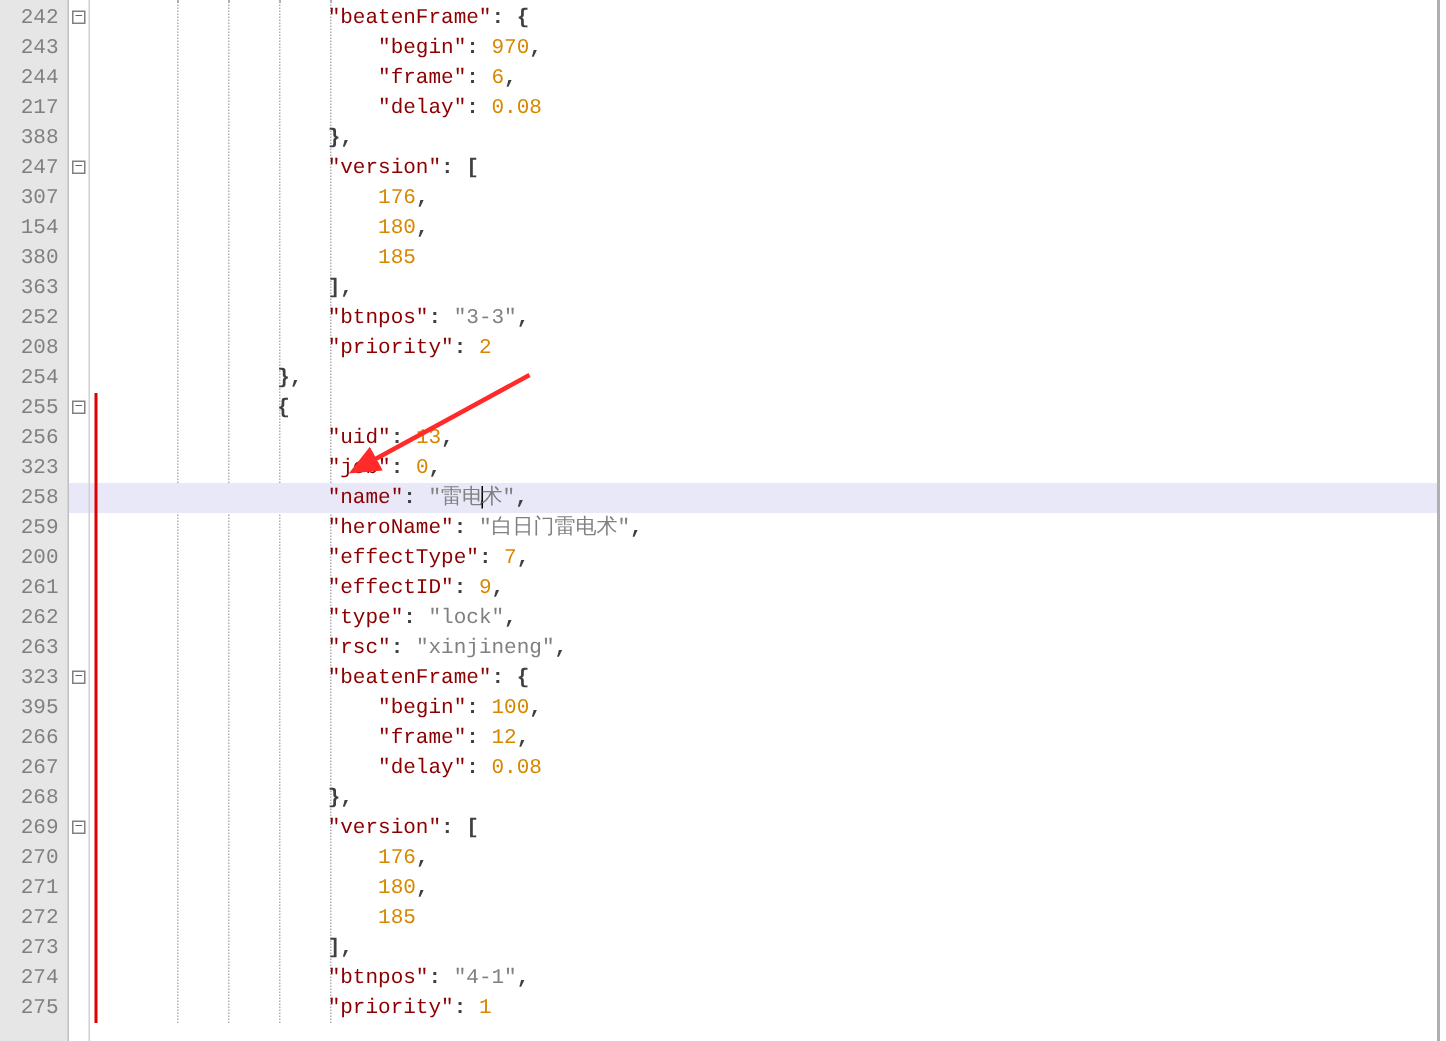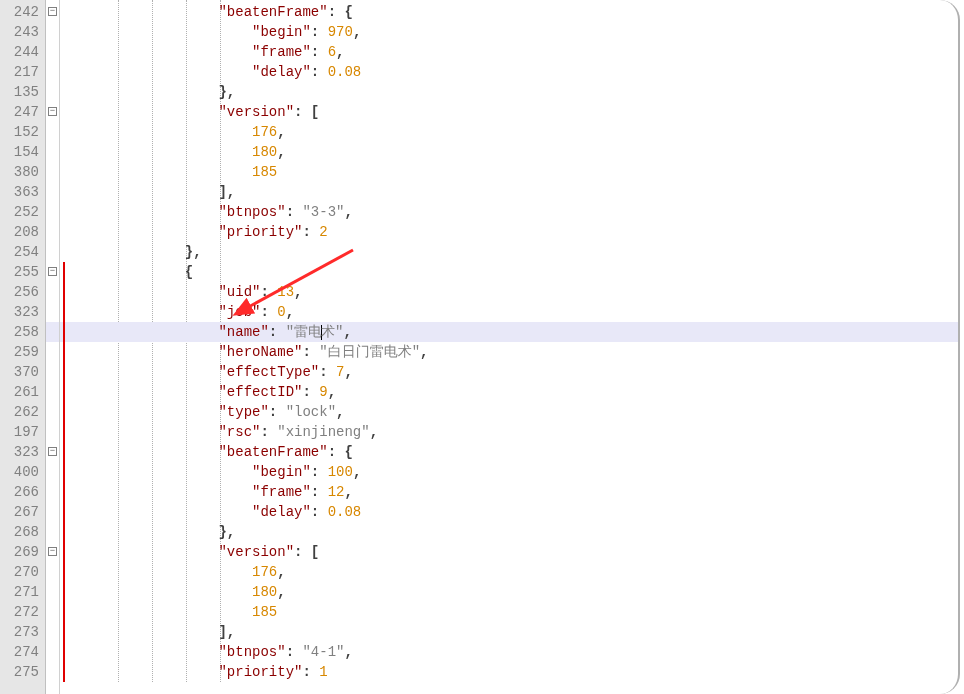--- a/index.html
+++ b/index.html
@@ -10,21 +10,20 @@
     background: #fff;
     width: 964px;
     overflow: hidden;
   }
   .editor {
     display: flex;
     width: 960px;
     height: 694px;
     border-right: 2px solid #b0b0b0;
     position: relative;
-    border-radius: 20px;
   }
   .gutter-ln {
     width: 46px;
     background: #e6e6e6;
     border-right: 1px solid #c0c0c0;
     text-align: right;
     color: #808080;
     padding-top: 2px;
     user-select: none;
     position: relative;
@@ -115,40 +114,40 @@
 
 <div class="editor">
 
   <div id="hlbar" class="hl-abs" style="top: 322px;"></div>
 
   <div class="gutter-ln" id="gutter">
       <div class="ln">242</div>
       <div class="ln">243</div>
       <div class="ln">244</div>
       <div class="ln">217</div>
-      <div class="ln">135</div>
+      <div class="ln">388</div>
       <div class="ln">247</div>
-      <div class="ln">152</div>
+      <div class="ln">307</div>
       <div class="ln">154</div>
       <div class="ln">380</div>
       <div class="ln">363</div>
       <div class="ln">252</div>
       <div class="ln">208</div>
       <div class="ln">254</div>
       <div class="ln">255</div>
       <div class="ln">256</div>
       <div class="ln">323</div>
       <div class="ln">258</div>
       <div class="ln">259</div>
-      <div class="ln">370</div>
+      <div class="ln">200</div>
       <div class="ln">261</div>
       <div class="ln">262</div>
-      <div class="ln">197</div>
+      <div class="ln">263</div>
       <div class="ln">323</div>
-      <div class="ln">400</div>
+      <div class="ln">395</div>
       <div class="ln">266</div>
       <div class="ln">267</div>
       <div class="ln">268</div>
       <div class="ln">269</div>
       <div class="ln">270</div>
       <div class="ln">271</div>
       <div class="ln">272</div>
       <div class="ln">273</div>
       <div class="ln">274</div>
       <div class="ln">275</div>

